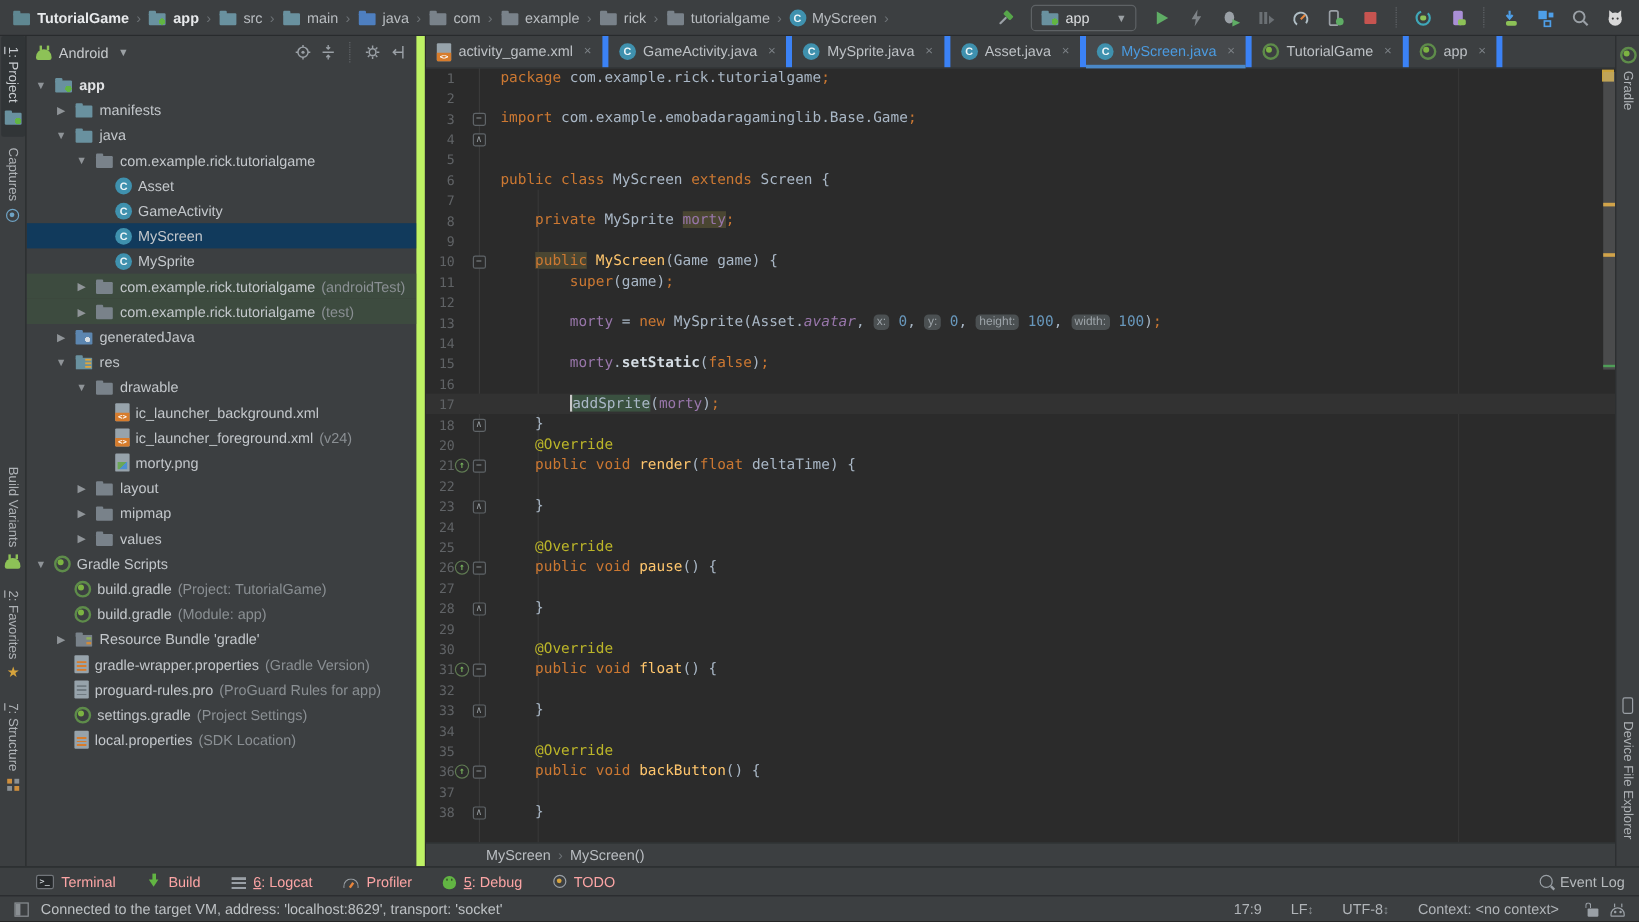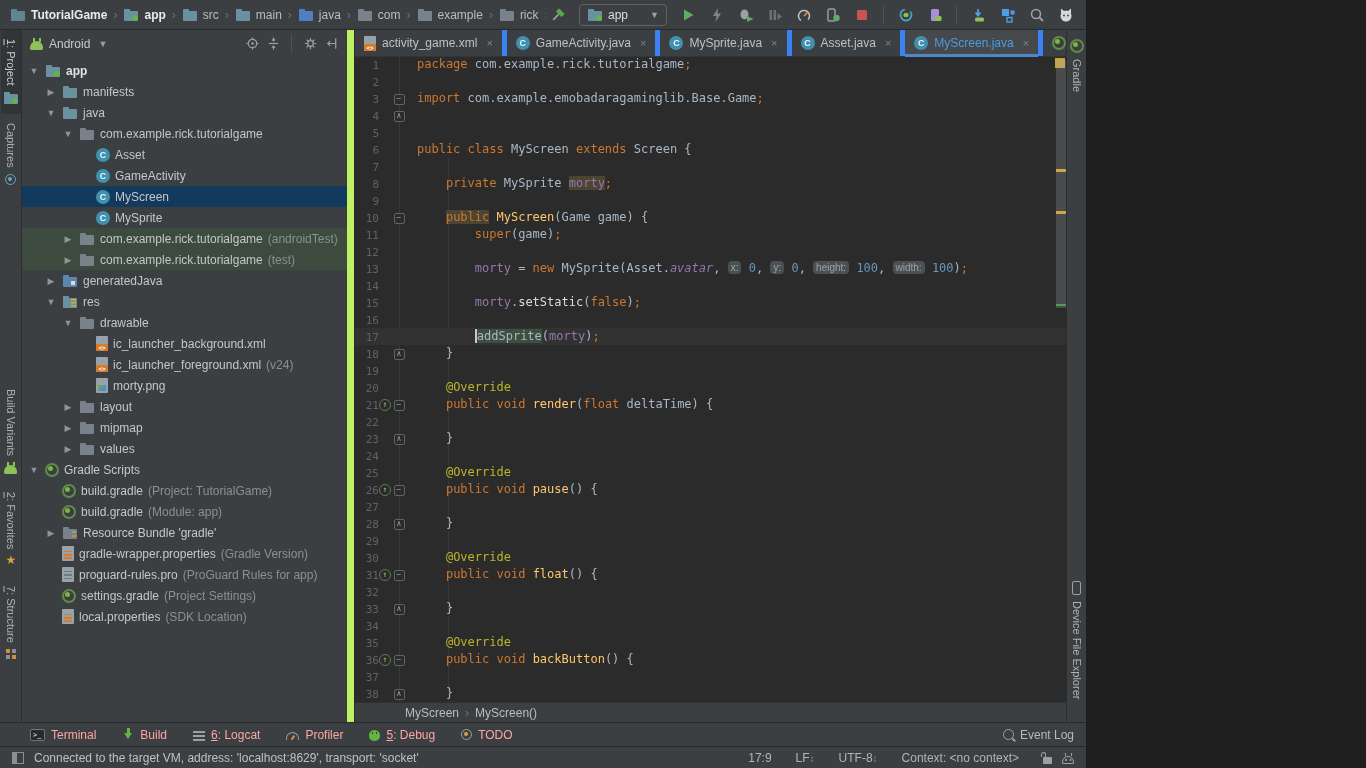--- a/index.html
+++ b/index.html
@@ -1,16 +1,16 @@
 <!DOCTYPE html>
 <html><head>
 <meta charset="utf-8">
 <style>
   html,body{margin:0;padding:0;background:#1e1e1e}
-  #app{position:relative;width:1086px;height:768px;background:#2b2b2b;overflow:hidden;
+  #app{position:relative;width:1366px;height:768px;background:#2b2b2b;overflow:hidden;
        font-family:"Liberation Sans",sans-serif;font-size:12px;color:#bbbec2;cursor:default}
   
   .toolbar{position:absolute;left:0;top:0;right:0;height:30px;background:#3c3f41;
            border-bottom:1px solid #282b2d;display:flex;align-items:center;padding:0 8px;box-sizing:border-box;z-index:5}
   #top-breadcrumbs{display:flex;align-items:center;flex:1;min-width:0;overflow:hidden;white-space:nowrap}
   .crumb{display:inline-flex;align-items:center;gap:5px;color:#b9bdc1;padding:1px 2px}
   .crumb.bold{color:#e8eaec;font-weight:bold}
   .crumb-sep{color:#6c7control;color:#6d7276;margin:0 4px;font-size:12px}
   .toolbar-right{display:flex;align-items:center;gap:5px;flex:none}
   .tbtn{width:24px;height:22px;display:flex;align-items:center;justify-content:center;border-radius:3px}
@@ -63,21 +63,21 @@
   .gov{width:12px;flex:none;display:flex;justify-content:center}
   .gfold{width:16px;flex:none;display:flex;justify-content:center}
   .ovr{width:10px;height:10px;margin-top:3px;border:1px solid #5f7a52;border-radius:50%;
        color:#77b25c;font:bold 8px/9px "DejaVu Sans Mono",monospace;text-align:center}
   .fbox{width:9px;height:9px;margin-top:4px;border:1px solid #5f6468;border-radius:2px;background:#2b2b2b;
         color:#9aa0a4;font:8px/8px "DejaVu Sans Mono",monospace;text-align:center}
   .ct{white-space:pre;color:#a9b7c6;padding-left:10px}
   .tk-kw{color:#cc7832}
   .tk-pl{color:#a9b7c6}
   .tk-mth{color:#ffc66d}
-  .tk-mcall{color:#d5dde4;font-weight:normal}
+  .tk-mcall{color:#d5dde4;font-weight:bold}
   .tk-fld{color:#9876aa}
   .tk-fldi{color:#9876aa;font-style:italic}
   .tk-fldhl{color:#9876aa;background:#4a4632}
   .tk-kwhl{color:#cc7832;background:#4a4632}
   .tk-plhl{color:#a9b7c6;background:#3a5140}
   .tk-ann{color:#bbb529}
   .tk-num{color:#6897bb}
   .tk-semi{color:#cc7832}
   .tk-hint{display:inline-block;background:#4b5052;color:#9ca3a8;border-radius:4px;
            font:10px/13px "Liberation Sans",sans-serif;padding:0 3px;vertical-align:1px}
@@ -721,26 +721,20 @@
         </div>
         <div class="cline">
           <span class="lnum">18</span>
           <span class="gov"></span>
           <span class="gfold">
             <span class="fbox">∧</span>
           </span>
           <span class="ct"><span class="tk-pl">    }</span></span>
         </div>
         <div class="cline">
-          <span class="lnum">19</span>
-          <span class="gov"></span>
-          <span class="gfold"></span>
-          <span class="ct"></span>
-        </div>
-        <div class="cline">
           <span class="lnum">20</span>
           <span class="gov"></span>
           <span class="gfold"></span>
           <span class="ct"><span class="tk-pl">    </span><span class="tk-ann">@Override</span></span>
         </div>
         <div class="cline">
           <span class="lnum">21</span>
           <span class="gov">
             <span class="ovr">↑</span>
           </span>

